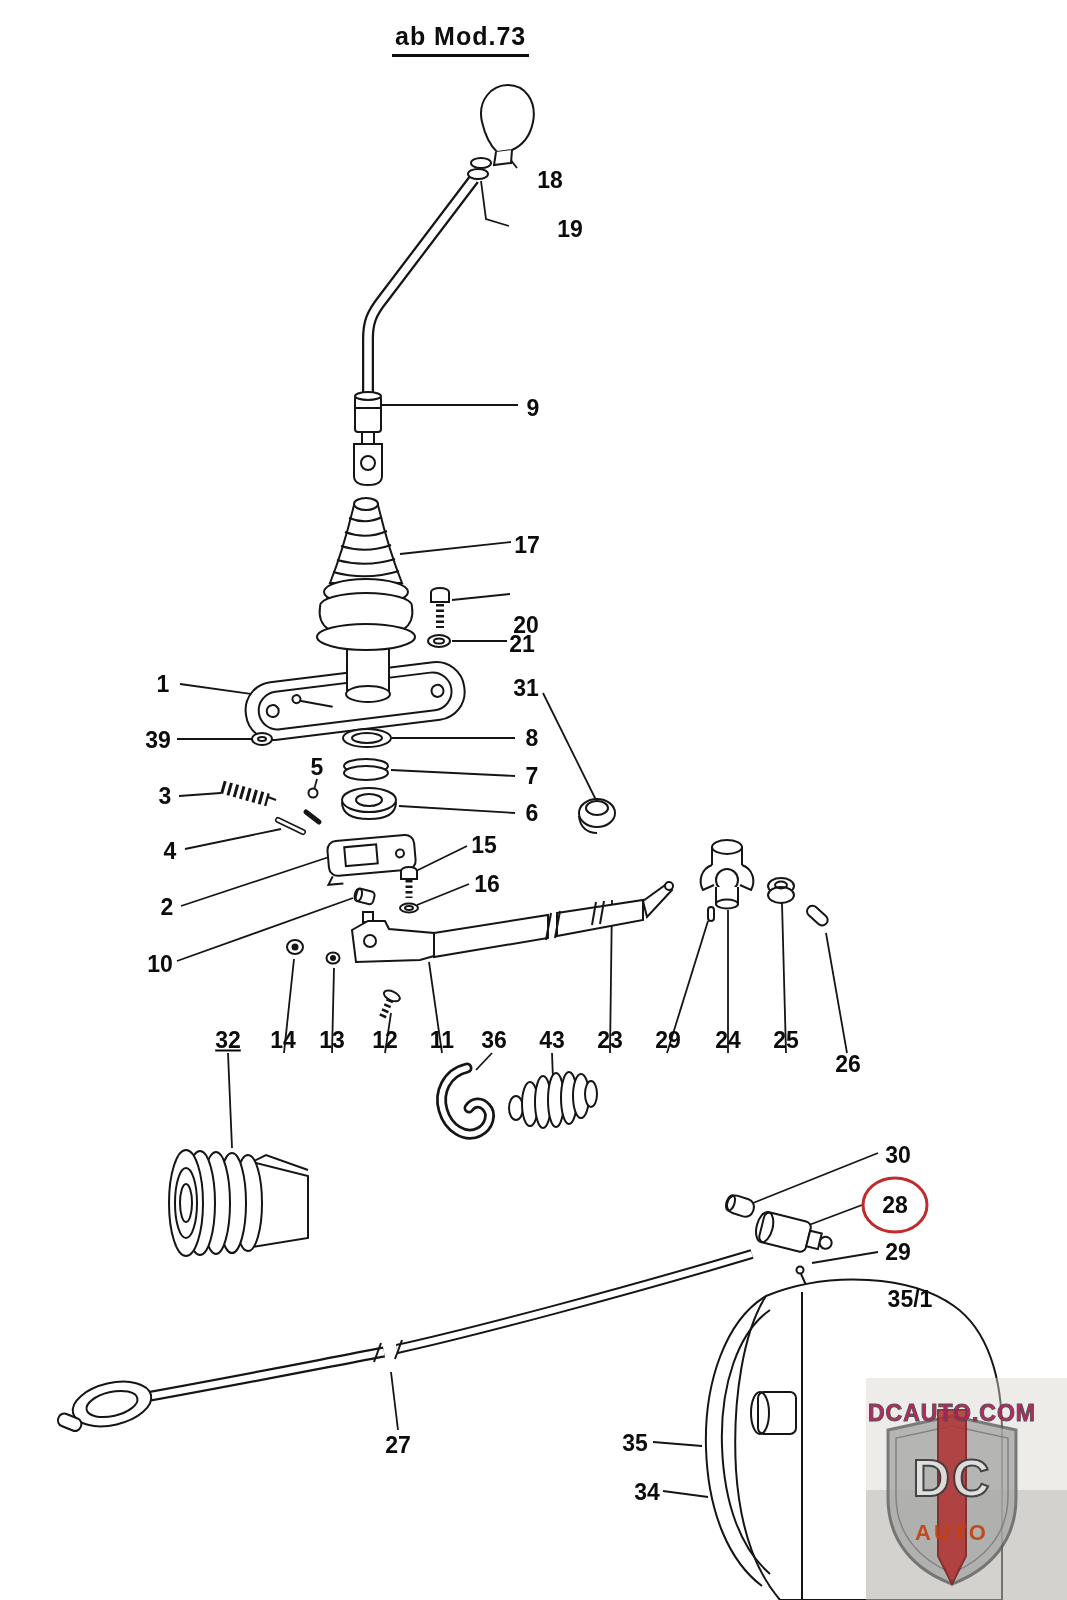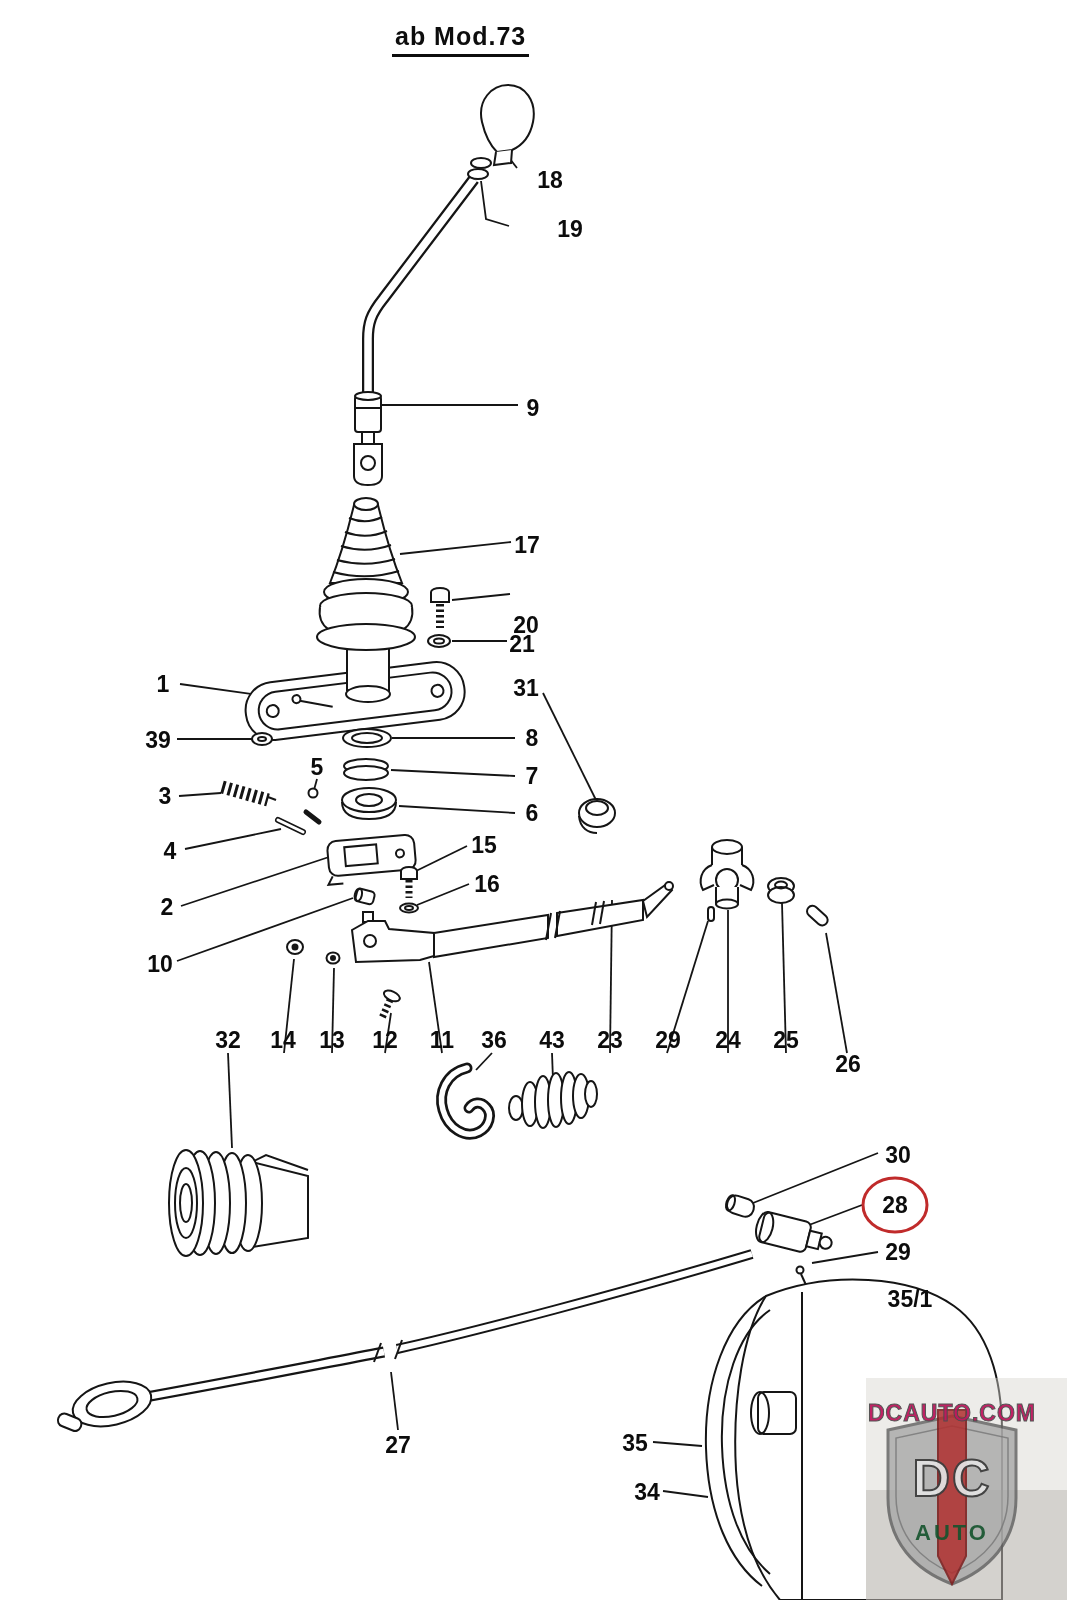--- a/index.html
+++ b/index.html
@@ -24,21 +24,21 @@
     font:700 23px "Liberation Sans",sans-serif;color:#be185d;
     -webkit-text-stroke:1px #4c4c4c;letter-spacing:1px;opacity:.95;white-space:nowrap;
   }
   .wm-dc{
     position:absolute;left:952px;top:1448px;transform:translateX(-50%);
     font:700 52px "Liberation Sans",sans-serif;color:#e2e2e2;
     -webkit-text-stroke:2px #3e3e3e;letter-spacing:2px;opacity:.95;
   }
   .wm-auto{
     position:absolute;left:952px;top:1520px;transform:translateX(-50%);
-    font:700 22px "Liberation Sans",sans-serif;color:#14532d;letter-spacing:3px;opacity:.9;
+    font:700 22px "Liberation Sans",sans-serif;color:#c2410c;letter-spacing:3px;opacity:.9;
   }
 </style>
 </head>
 <body>
 
 <div class="stage">
 
 <svg width="1067" height="1600" viewBox="0 0 1067 1600">
 
   <g stroke="#151515" stroke-width="1.8" fill="none">
@@ -351,21 +351,21 @@
       <span class="callout" style="left: 532px; top: 738px;">8</span>
       <span class="callout" style="left: 317px; top: 767px;">5</span>
       <span class="callout" style="left: 532px; top: 776px;">7</span>
       <span class="callout" style="left: 165px; top: 796px;">3</span>
       <span class="callout" style="left: 532px; top: 813px;">6</span>
       <span class="callout" style="left: 170px; top: 851px;">4</span>
       <span class="callout" style="left: 484px; top: 845px;">15</span>
       <span class="callout" style="left: 167px; top: 907px;">2</span>
       <span class="callout" style="left: 487px; top: 884px;">16</span>
       <span class="callout" style="left: 160px; top: 964px;">10</span>
-      <span class="callout" style="left: 228px; top: 1040px;">32</span>
+      <span class="callout" style="left: 228px; top: 1040px; text-decoration: underline;">32</span>
       <span class="callout" style="left: 283px; top: 1040px;">14</span>
       <span class="callout" style="left: 332px; top: 1040px;">13</span>
       <span class="callout" style="left: 385px; top: 1040px;">12</span>
       <span class="callout" style="left: 442px; top: 1040px;">11</span>
       <span class="callout" style="left: 494px; top: 1040px;">36</span>
       <span class="callout" style="left: 552px; top: 1040px;">43</span>
       <span class="callout" style="left: 610px; top: 1040px;">23</span>
       <span class="callout" style="left: 668px; top: 1040px;">29</span>
       <span class="callout" style="left: 728px; top: 1040px;">24</span>
       <span class="callout" style="left: 786px; top: 1040px;">25</span>

